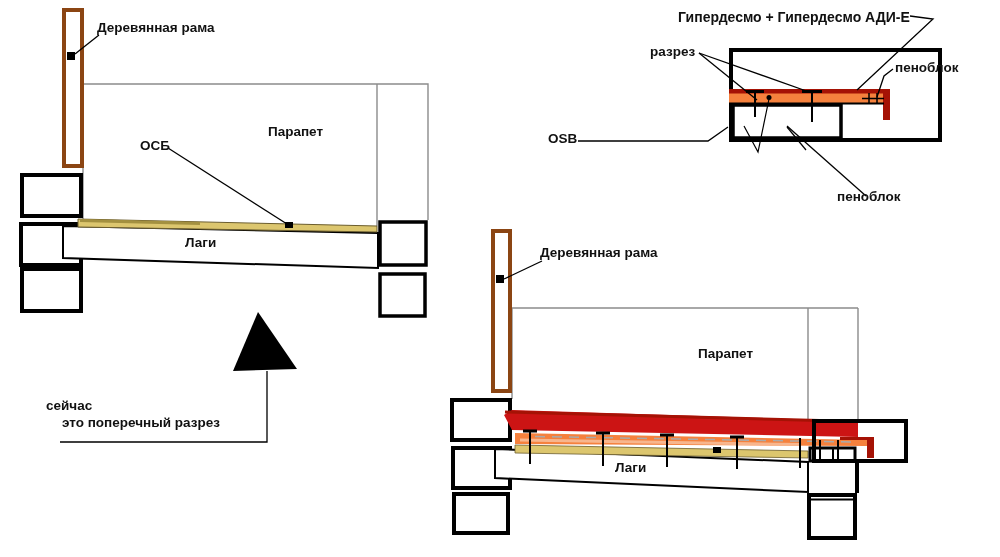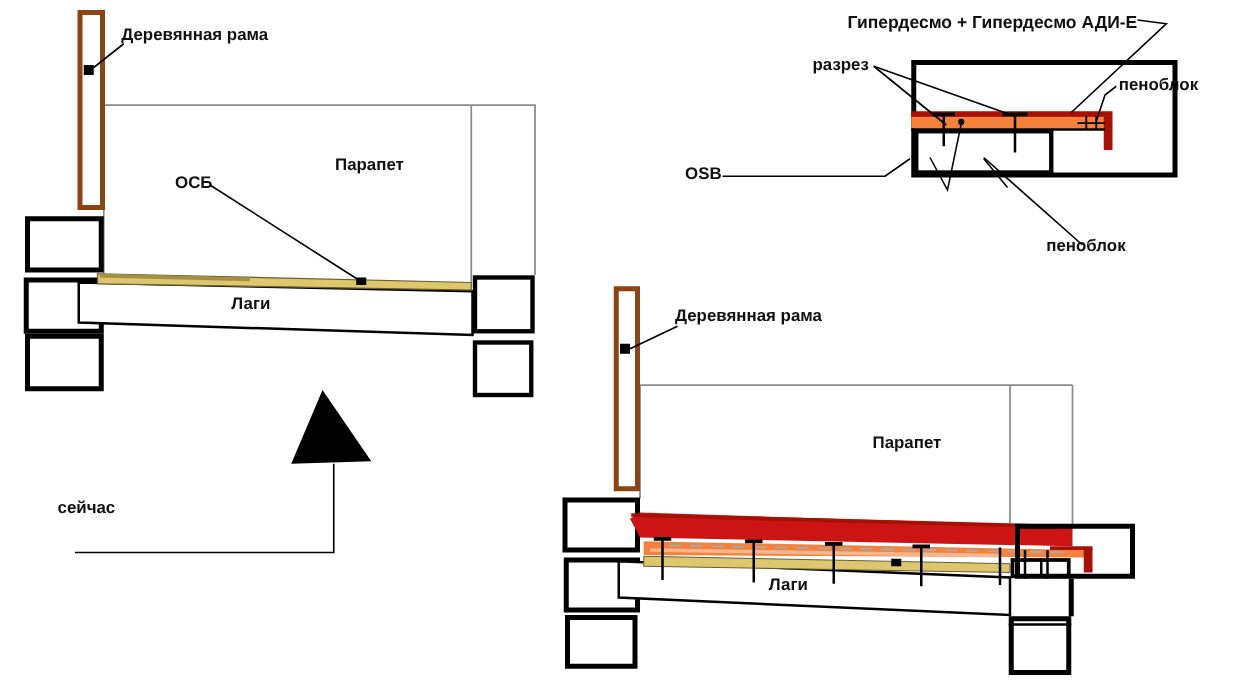--- a/index.html
+++ b/index.html
@@ -124,20 +124,21 @@
         <line x1="838" y1="440" x2="838" y2="463" stroke-width="2"></line>
       </g>
     </g>
   </svg>
 
   <div class="lbl" style="left:97px;top:20px">Деревянная рама</div>
   <div class="lbl" style="left:268px;top:124px">Парапет</div>
   <div class="lbl" style="left:140px;top:138px">ОСБ</div>
   <div class="lbl" style="left:185px;top:235px">Лаги</div>
   <div class="lbl" style="left:46px;top:398px">сейчас</div>
+  <div class="lbl" style="left:62px;top:415px">это поперечный разрез</div>
 
   <div class="lbl title" style="left:678px;top:9px">Гипердесмо + Гипердесмо АДИ-Е</div>
   <div class="lbl" style="left:650px;top:44px">разрез</div>
   <div class="lbl" style="left:895px;top:60px">пеноблок</div>
   <div class="lbl" style="left:548px;top:131px">OSB</div>
   <div class="lbl" style="left:837px;top:189px">пеноблок</div>
 
   <div class="lbl" style="left:540px;top:245px">Деревянная рама</div>
   <div class="lbl" style="left:698px;top:346px">Парапет</div>
   <div class="lbl" style="left:615px;top:460px">Лаги</div>

